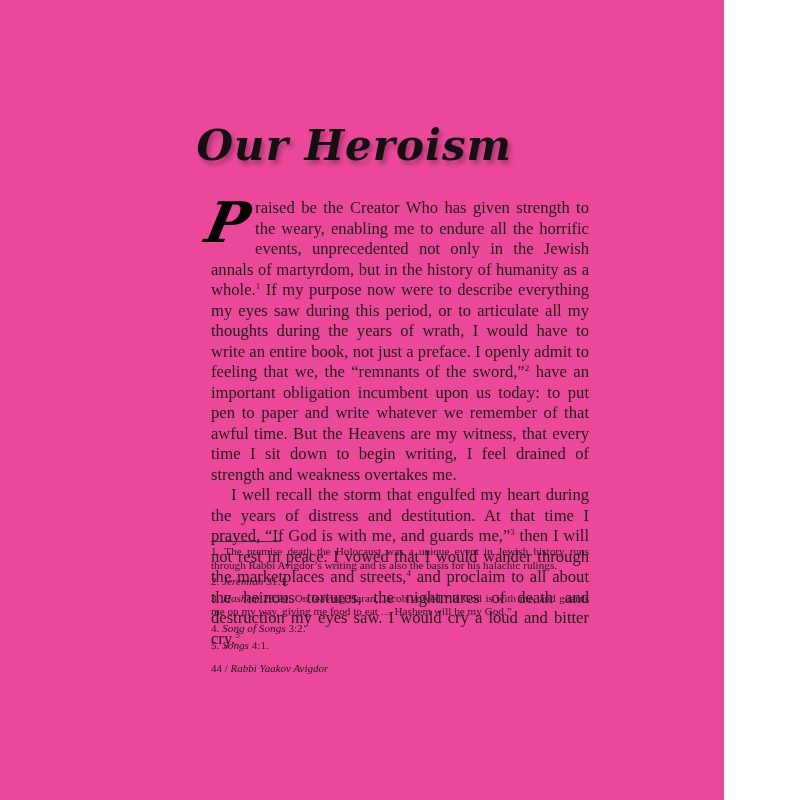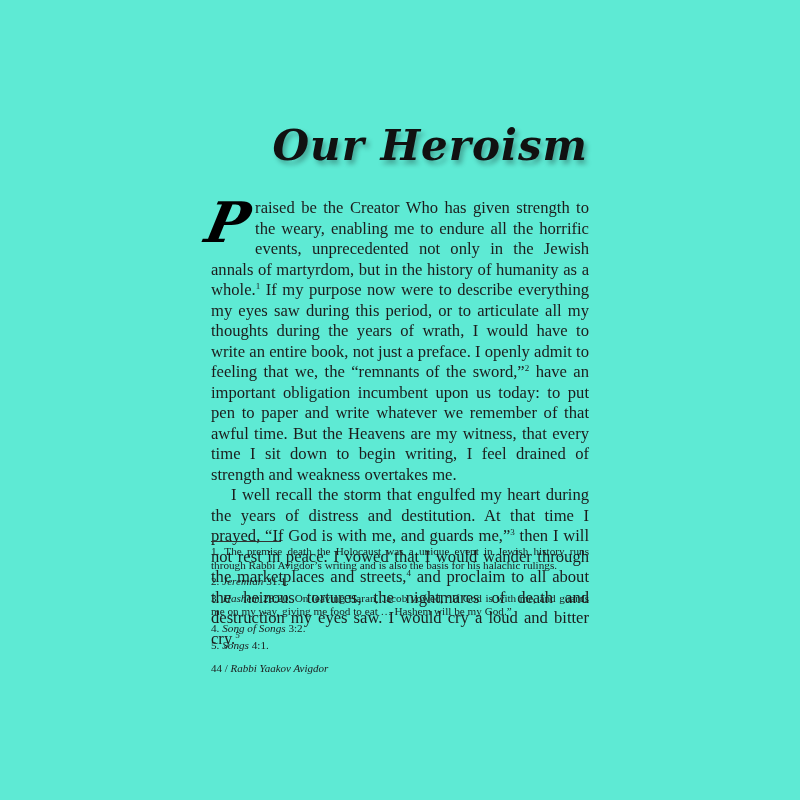--- a/index.html
+++ b/index.html
@@ -10,22 +10,22 @@
     body {
       width: 800px;
       height: 800px;
       position: relative;
       overflow: hidden;
       color: #1a1a1a;
     }
     .page {
       position: absolute;
       left: 0; top: 0;
-      width: 800px; height: 800px;
-      background: #5eead4;
+      width: 724px; height: 800px;
+      background: #ec4899;
       text-decoration: underline;
     }
     .chapter-title {
       position: absolute;
       top: 93px;
       right: 212px;
       font-family: "DejaVu Serif", serif;
       font-style: italic;
       font-size: 42px;
       letter-spacing: 1px;

